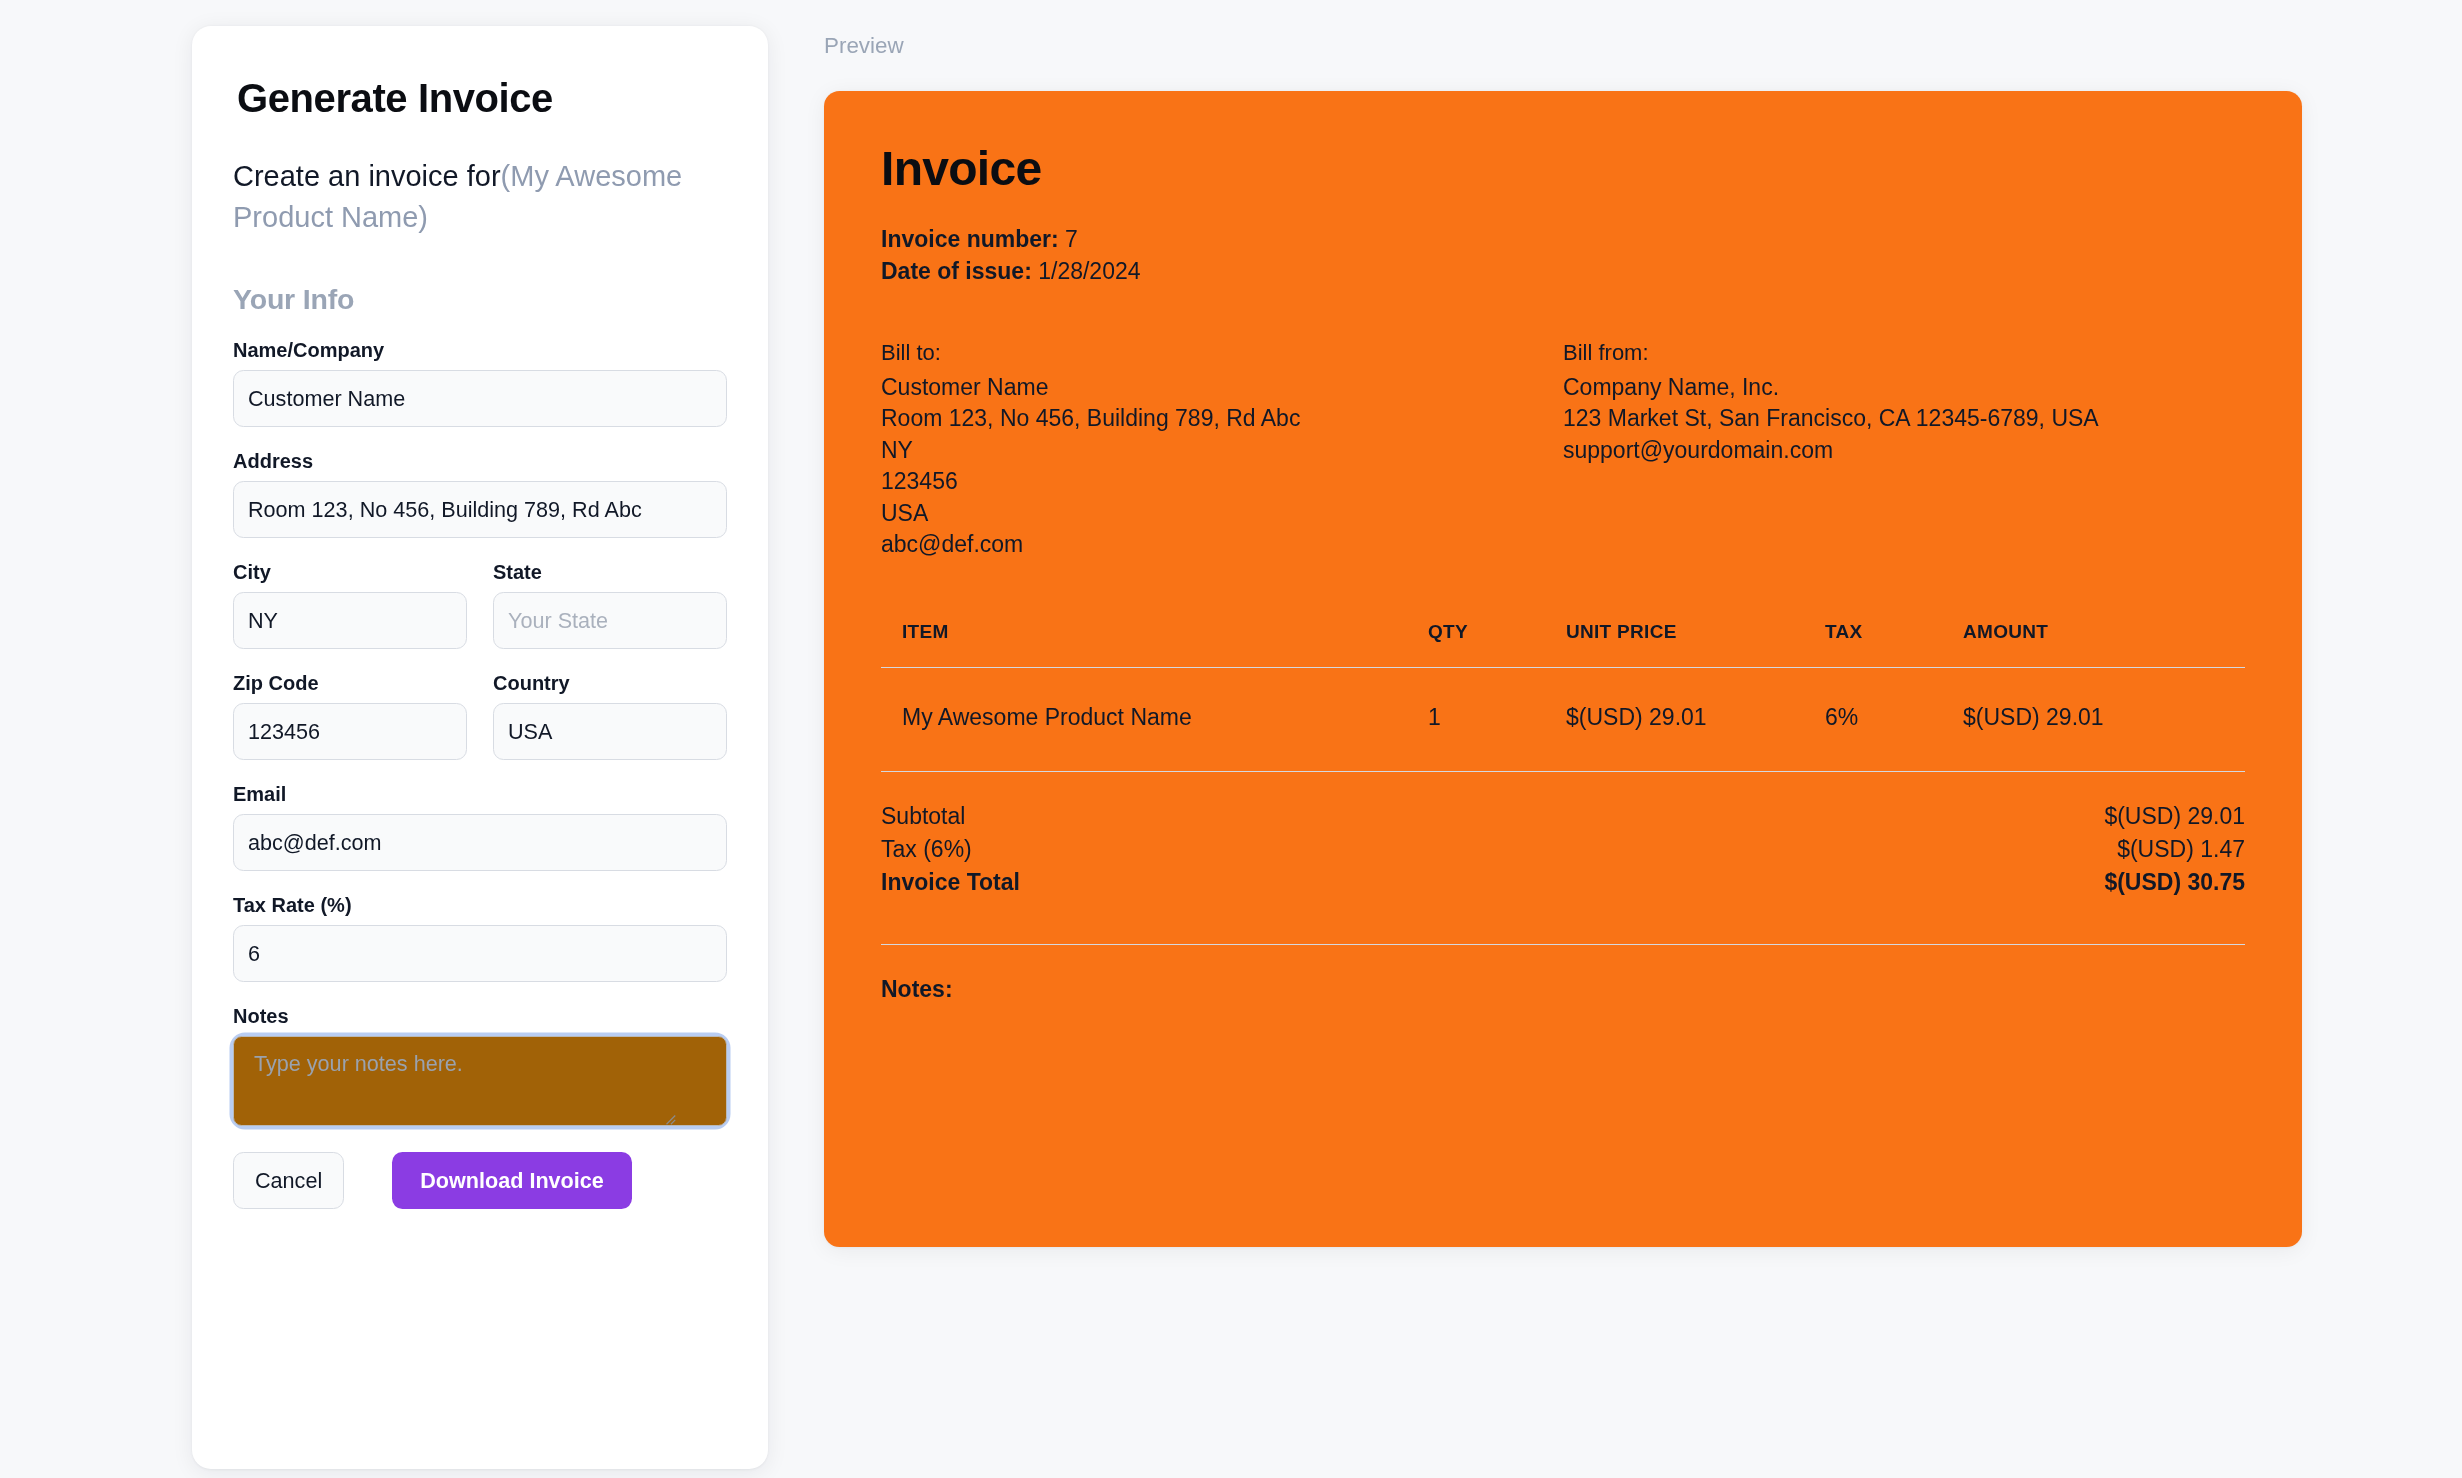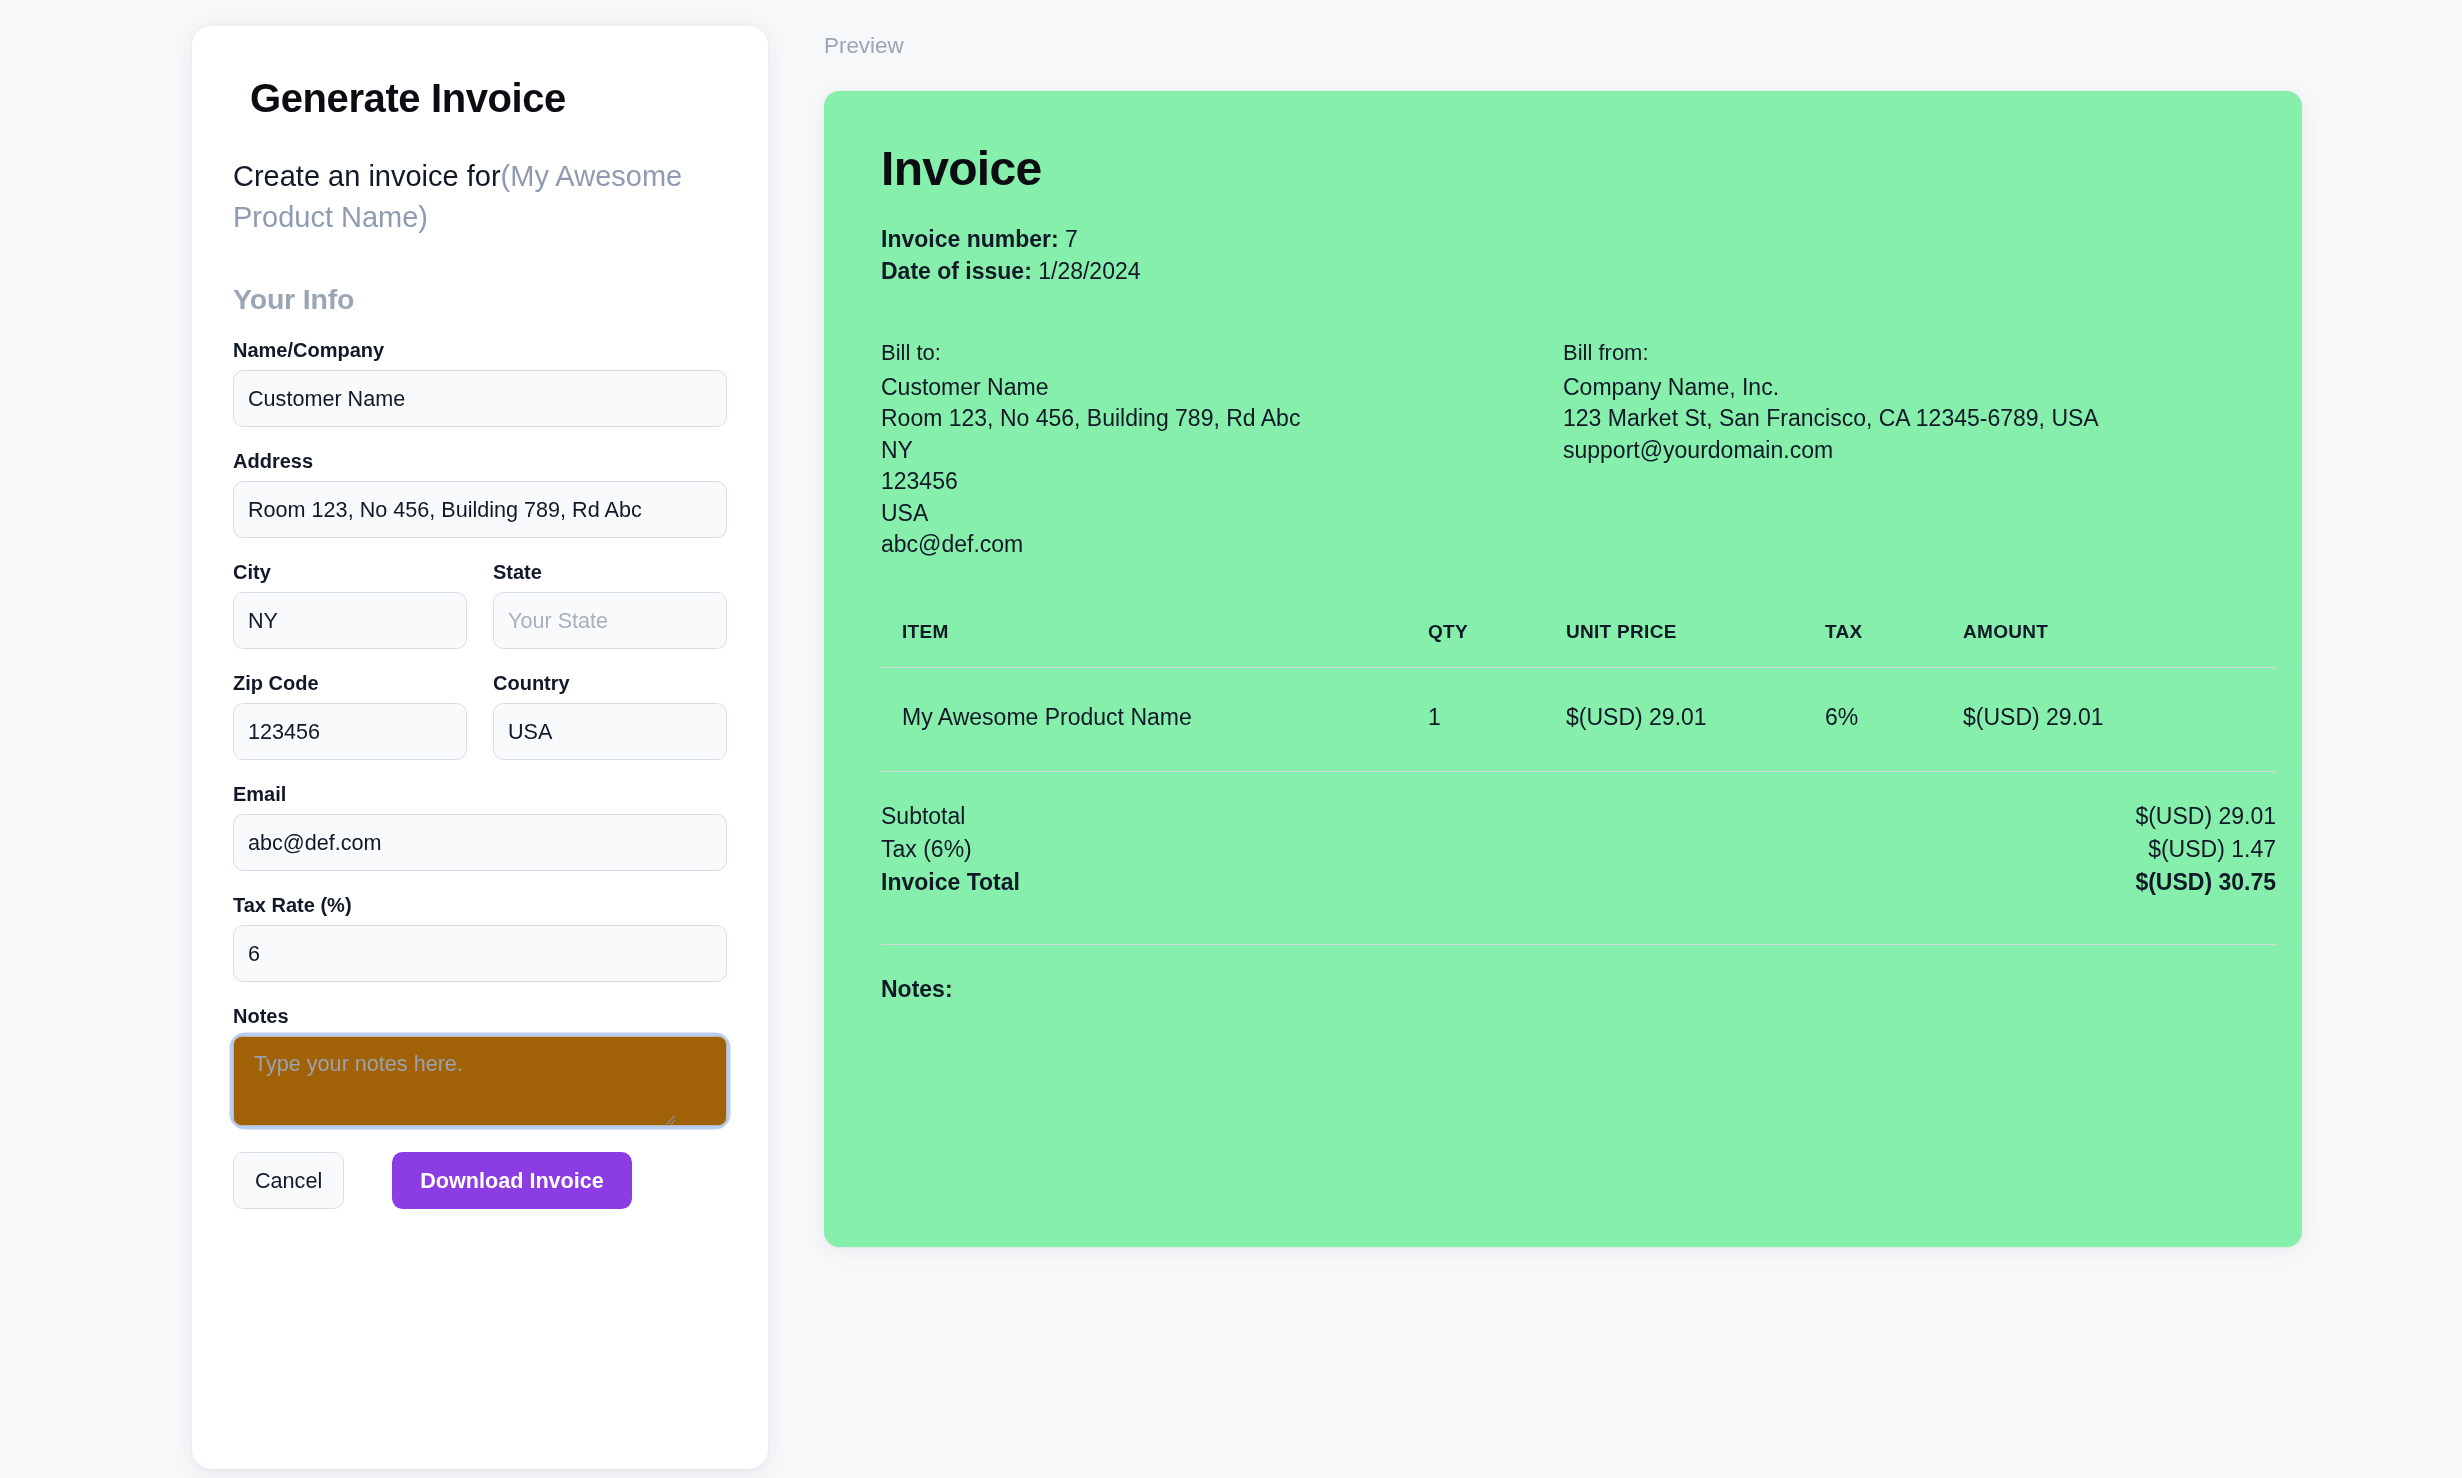--- a/index.html
+++ b/index.html
@@ -32,21 +32,21 @@
     background: #ffffff;
     border-radius: 19px;
     box-shadow: 0 3.5px 22.4px rgba(15, 23, 42, 0.07), 0 0.9px 2.6px rgba(15,23,42,0.05);
     box-sizing: border-box;
     padding: 50px 41px 0 41px;
   }
   .form-title {
     font-size: 40px;
     font-weight: 700;
     letter-spacing: -0.4px;
-    margin: 0 0 35px 17px;
+    margin: 0 0 35px 4px;
     color: #0b0d12;
   }
   .form-sub {
     font-size: 29px;
     line-height: 1.42;
     margin: 0 0 45px 0;
     color: #111827;
     max-width: 500px;
   }
   .form-sub .muted {
@@ -160,25 +160,25 @@
     font-size: 22.4px;
     color: #9aa5b6;
     font-weight: 400;
   }
   .invoice-card {
     position: absolute;
     left: 824px;
     top: 91px;
     width: 1478px;
     height: 1156px;
-    background: #86efac;
+    background: #f97316;
     border-radius: 15.5px;
     box-shadow: 0 3.5px 22.4px rgba(15, 23, 42, 0.06), 0 0.9px 2.6px rgba(15,23,42,0.04);
     box-sizing: border-box;
-    padding: 50px 26px 0 57px;
+    padding: 50px 57px 0 57px;
   }
   .inv-title {
     font-size: 48px;
     font-weight: 700;
     letter-spacing: -0.7px;
     margin: 0 0 28px 0;
     color: #0b0d12;
   }
   .inv-meta {
     font-size: 23px;

